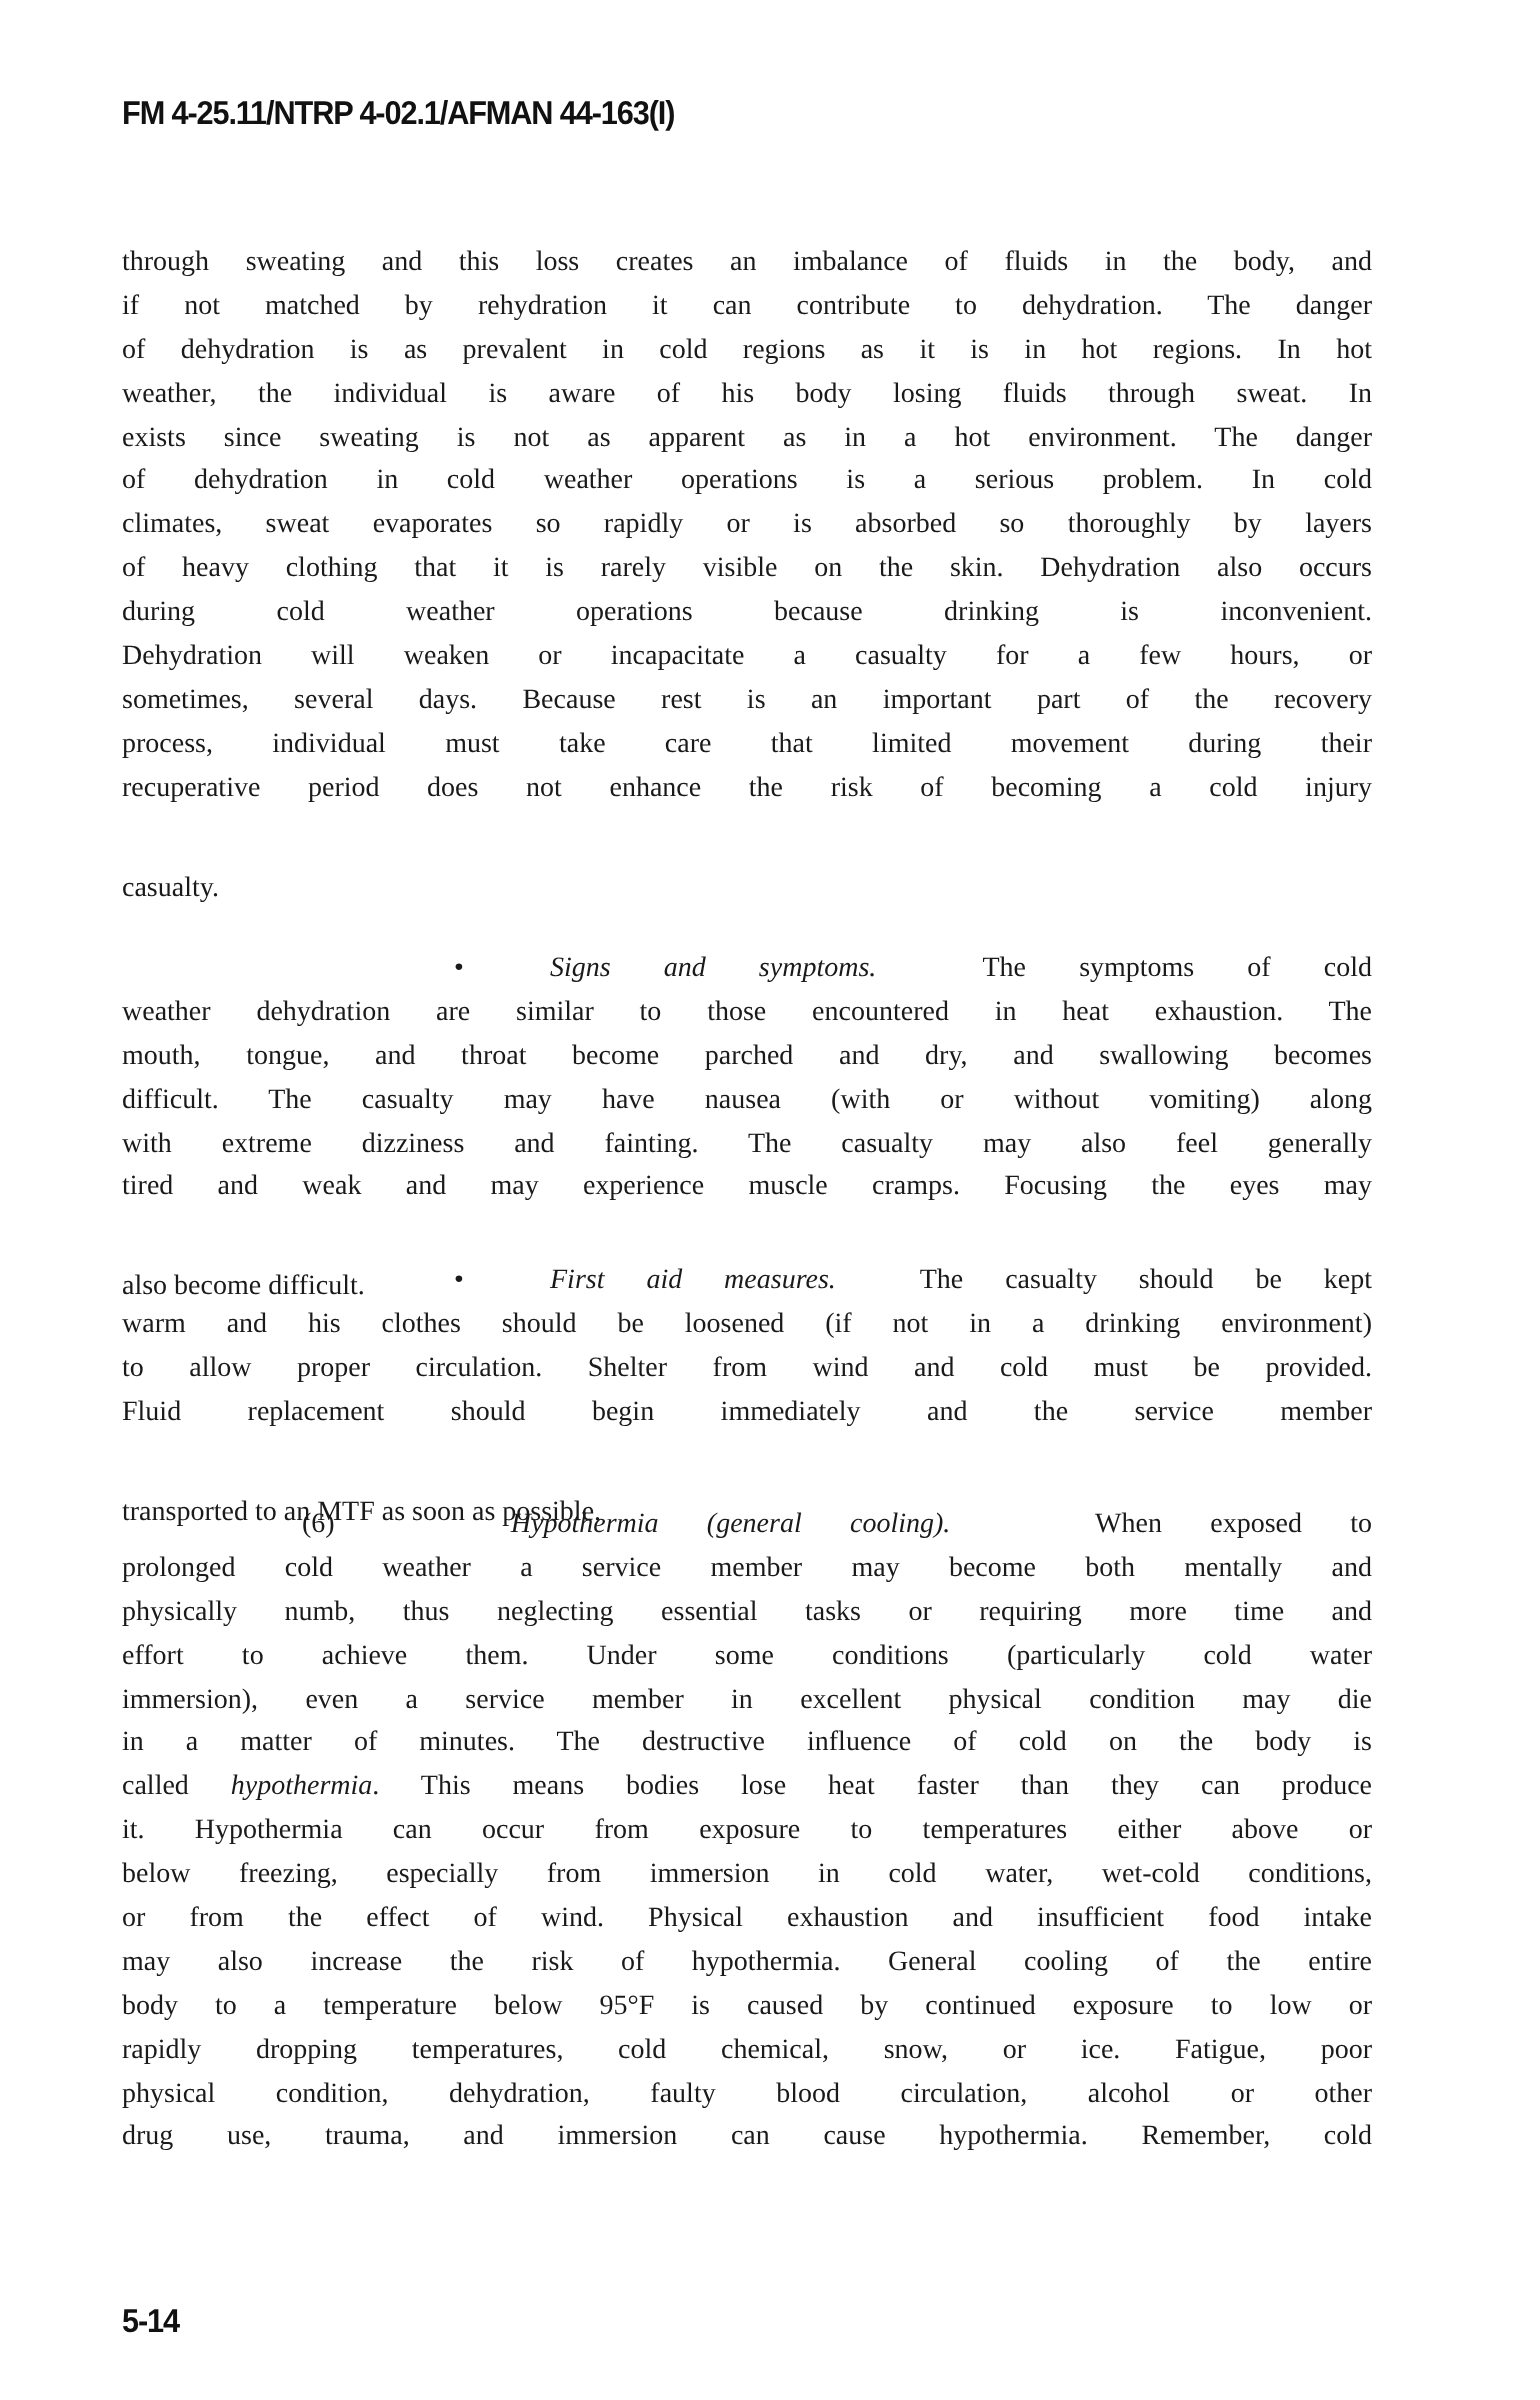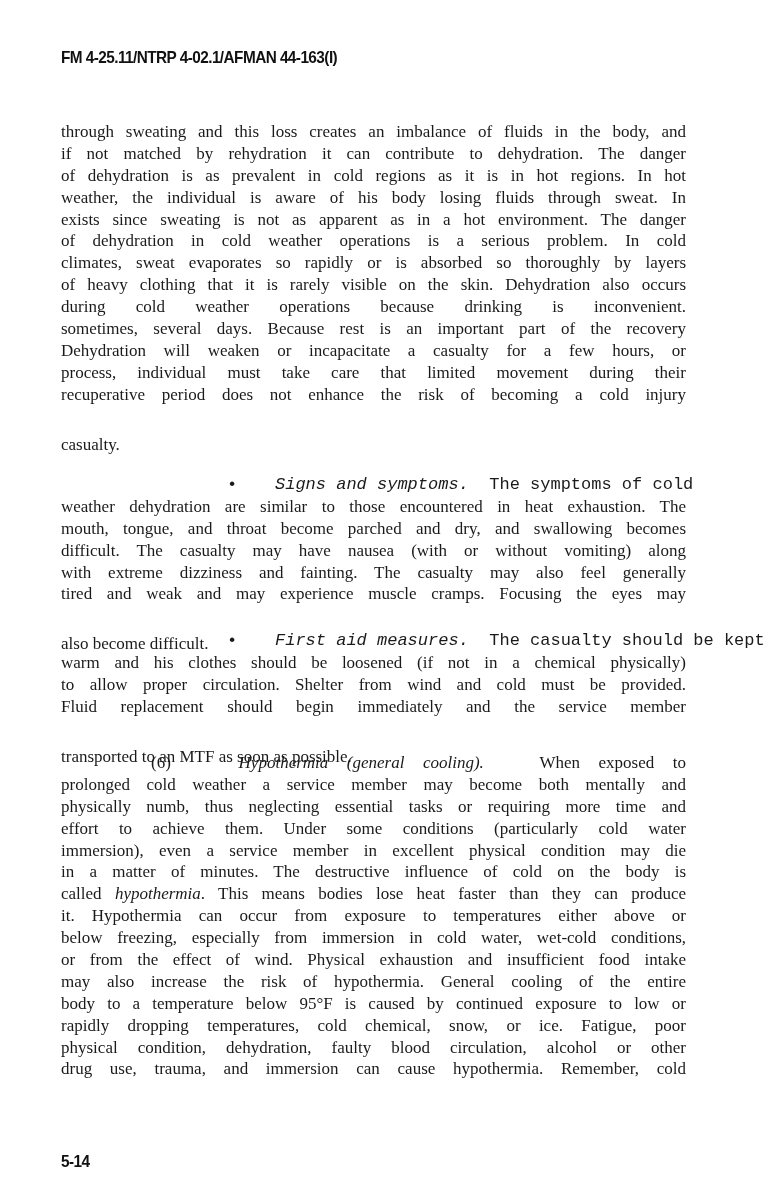--- a/index.html
+++ b/index.html
@@ -5,26 +5,26 @@
   html, body { margin: 0; padding: 0; background: #ffffff; }
   body { width: 770px; height: 1200px; position: relative; overflow: hidden; }
   .header {
     position: absolute; left: 61px; top: 48px;
     font-family: "Liberation Sans", sans-serif; font-weight: bold;
     font-size: 16.5px; letter-spacing: -0.6px; color: #111;
     transform: scaleX(0.93); transform-origin: left top;
   }
   .body-text {
     position: absolute; left: 61px; width: 625px;
-    font-family: "Liberation Serif", serif; font-size: 17px; line-height: 21.9px;
+    font-family: "Liberation Serif", serif; font-size: 14px; line-height: 21.9px;
     color: #1a1a1a;
   }
   .line { display: block; height: 21.9px; white-space: nowrap; text-align: justify; text-align-last: justify; }
   .line.last { text-align: left; text-align-last: left; margin-top: 28px; }
-  .indent-bullet { padding-left: 166px; font-family: Liberation Mono, monospace; }
+  .indent-bullet { padding-left: 166px; }
   .indent-para { padding-left: 90px; }
   .bullet { display: inline-block; width: 48px; }
   em { font-style: italic; }
   .footer {
     position: absolute; left: 61px; top: 1152px;
     font-family: "Liberation Sans", sans-serif; font-weight: bold;
     font-size: 16.5px; letter-spacing: -0.6px; color: #111;
     transform: scaleX(0.93); transform-origin: left top;
   }
 </style>
@@ -36,40 +36,40 @@
 <div class="body-text" style="top:121px;">
   <span class="line">through sweating and this loss creates an imbalance of fluids in the body, and</span>
   <span class="line">if not matched by rehydration it can contribute to dehydration.  The danger</span>
   <span class="line">of dehydration is as prevalent in cold regions as it is in hot regions.  In hot</span>
   <span class="line">weather, the individual is aware of his body losing fluids through sweat.  In</span>
   <span class="line">exists since sweating is not as apparent as in a hot environment.  The danger</span>
   <span class="line">of dehydration in cold weather operations is a serious problem.  In cold</span>
   <span class="line">climates, sweat evaporates so rapidly or is absorbed so thoroughly by layers</span>
   <span class="line">of heavy clothing that it is rarely visible on the skin.  Dehydration also occurs</span>
   <span class="line">during cold weather operations because drinking is inconvenient.</span>
+  <span class="line">Dehydration will weaken or incapacitate a casualty for a few hours, or</span>
   <span class="line">sometimes, several days.  Because rest is an important part of the recovery</span>
-  <span class="line">Dehydration will weaken or incapacitate a casualty for a few hours, or</span>
   <span class="line">process, individual must take care that limited movement during their</span>
   <span class="line">recuperative period does not enhance the risk of becoming a cold injury</span>
   <span class="line last">casualty.</span>
 </div>
 
 <div class="body-text" style="top:474px;">
   <span class="line indent-bullet"><span class="bullet">•</span><em>Signs and symptoms.</em>&nbsp;&nbsp;<span>The symptoms of cold</span></span>
   <span class="line">weather dehydration are similar to those encountered in heat exhaustion.  The</span>
   <span class="line">mouth, tongue, and throat become parched and dry, and swallowing becomes</span>
   <span class="line">difficult.  The casualty may have nausea (with or without vomiting) along</span>
   <span class="line">with extreme dizziness and fainting.  The casualty may also feel generally</span>
   <span class="line">tired and weak and may experience muscle cramps.  Focusing the eyes may</span>
   <span class="line last">also become difficult.</span>
 </div>
 
 <div class="body-text" style="top:630px;">
   <span class="line indent-bullet"><span class="bullet">•</span><em>First aid measures.</em>&nbsp;&nbsp;<span>The casualty should be kept</span></span>
-  <span class="line">warm and his clothes should be loosened (if not in a chemical physically)</span>
+  <span class="line">warm and his clothes should be loosened (if not in a drinking environment)</span>
   <span class="line">to allow proper circulation.  Shelter from wind and cold must be provided.</span>
   <span class="line">Fluid replacement should begin immediately and the service member</span>
   <span class="line last">transported to an MTF as soon as possible.</span>
 </div>
 
 <div class="body-text" style="top:752px;">
   <span class="line indent-para"><span style="display:inline-block;width:32px;">(6)</span>&nbsp;&nbsp;&nbsp;<em>Hypothermia (general cooling).</em>&nbsp;&nbsp;&nbsp;<span>When exposed to</span></span>
   <span class="line">prolonged cold weather a service member may become both mentally and</span>
   <span class="line">physically numb, thus neglecting essential tasks or requiring more time and</span>
   <span class="line">effort to achieve them.  Under some conditions (particularly cold water</span>

